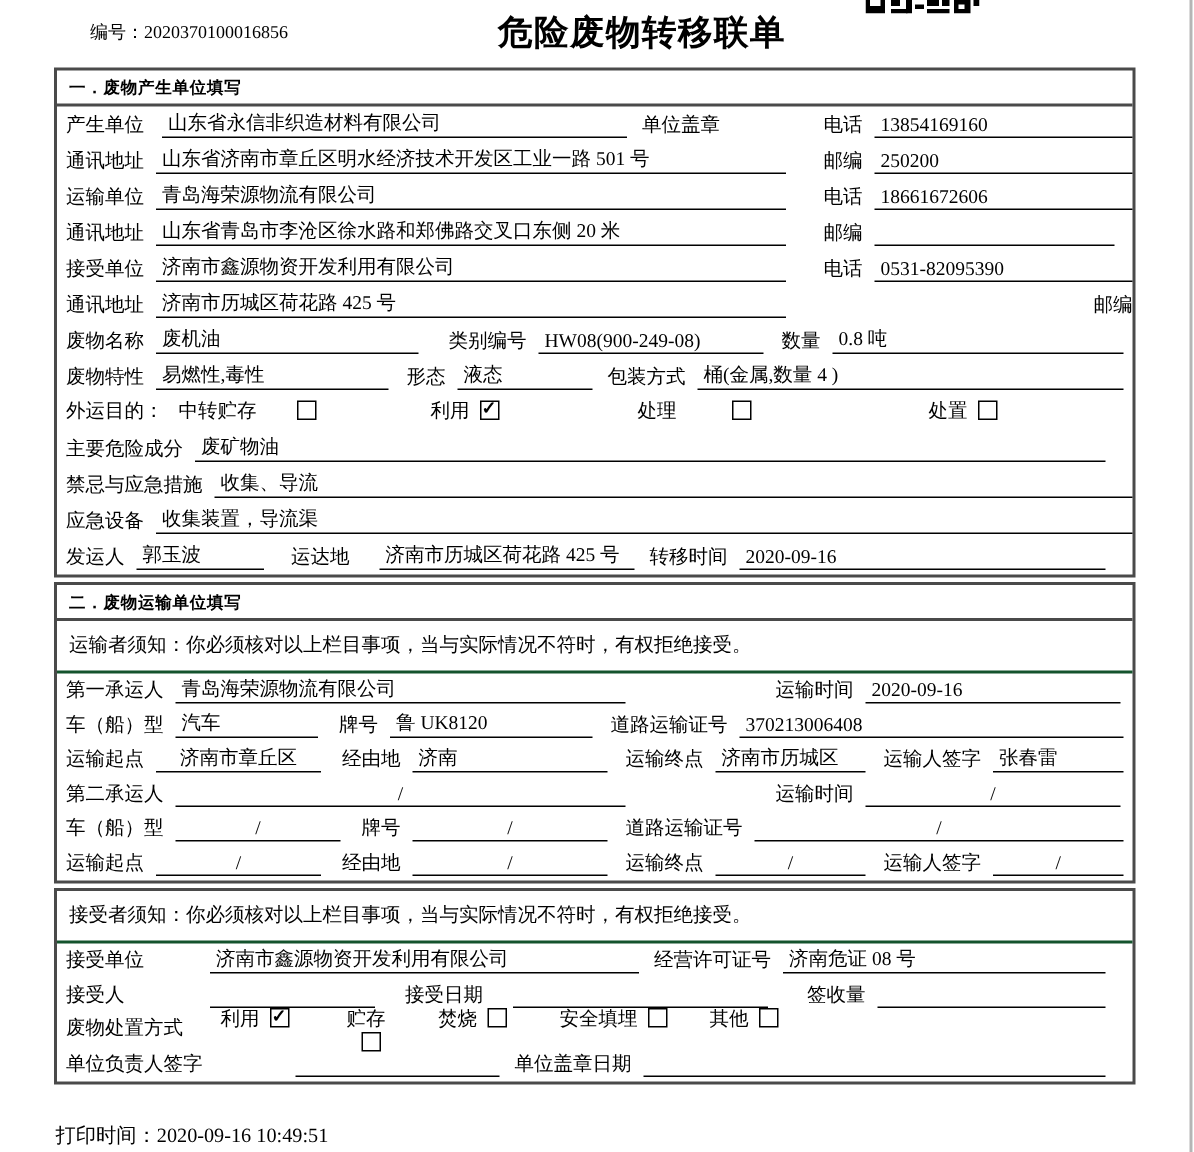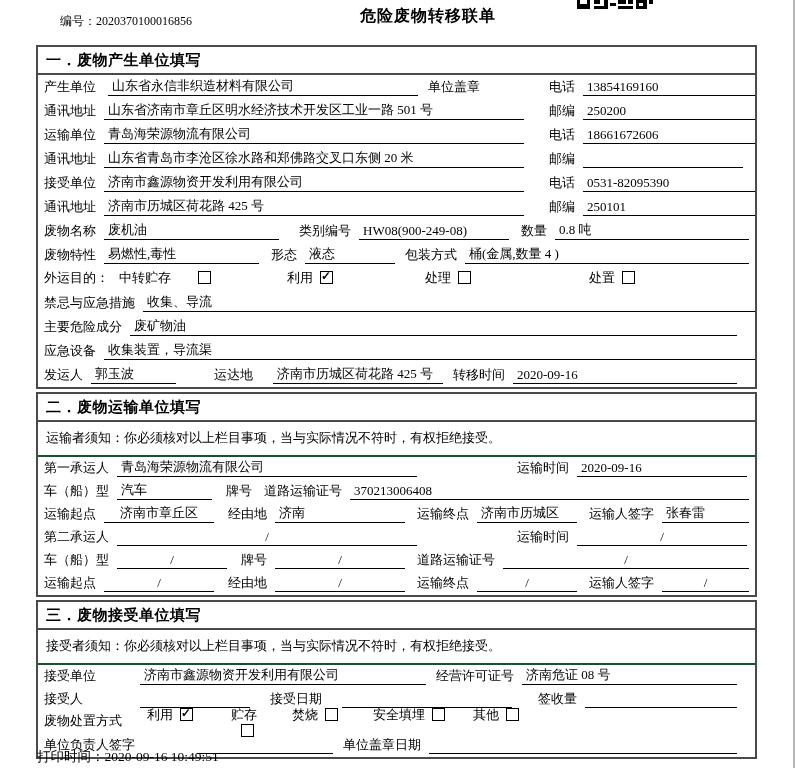--- a/index.html
+++ b/index.html
@@ -7,27 +7,27 @@
     width:796px;height:768px;background:#ffffff;position:relative;
     font-family:"Liberation Serif","DejaVu Serif",serif;
     font-size:13px;color:#000;overflow:hidden;
   }
   .page-edge{position:absolute;right:1px;top:0;width:2px;height:768px;background:#b5b5b5;}
   .qr{position:absolute;left:577px;top:0;}
   .doc-header{position:relative;height:42px;}
   .serial{position:absolute;left:37px;top:13px;font-size:12px;white-space:nowrap;margin-left:23px;}
   .doc-title{
     position:absolute;left:0;right:0;top:6px;text-align:center;
-    font-weight:bold;font-size:16px;letter-spacing:1px;padding-left:60px;
+    font-weight:bold;font-size:23px;letter-spacing:1px;padding-left:60px;
   }
   .sheet{position:absolute;left:36px;top:45px;width:721px;}
   .box{border:2px solid #4a4a4a;background:#fff;box-sizing:border-box;}
   .box + .box{margin-top:3px;}
   .box-title{
-    font-weight:bold;font-size:15px;padding:4px 10px 3px 8px;
+    font-weight:bold;font-size:11px;padding:4px 10px 3px 8px;
     border-bottom:2px solid #4a4a4a;letter-spacing:.5px;
   }
   .notice{padding:7px 10px 8px 8px;border-bottom:2px solid #14532d;}
   .row{
     display:flex;align-items:flex-end;height:24px;box-sizing:border-box;
     padding:0 0 3px 6px;
   }
   .row-s{height:23px;}
   .lbl{white-space:nowrap;flex:none;}
   .fill{
@@ -38,34 +38,34 @@
   .fill.toedge{margin-right:0;}
   .fill.slash{text-align:center;}
   .ml-auto{margin-left:auto;}
   .w420{width:420px;} .w310{width:310px;margin-left:12px;} .w300{width:300px;} .w286{width:286px;margin-left:44px;}
   .w175{width:175px;} .w172{width:172px;flex:none;} .w160{width:160px;flex:none;margin-right:12px;}
   .w150{width:150px;} .w155{width:155px;} .w136{width:136px;margin-left:62px;}
   .w135{width:135px;} .w130{width:130px;} .w110w{width:110px;margin-left:57px;}
   .w110{width:110px;text-align:center;} .w100{width:100px;} .w95{width:95px;} .w90{width:90px;} .w85{width:85px;}
   .w170{width:170px;margin-left:20px;}
   .ml10{margin-left:10px;} .ml12{margin-left:12px;} .ml14{margin-left:14px;}
-  .ml20{margin-left:20px;} .ml26{margin-left:26px;} .ml30{margin-left:38px;} .ml100{}
+  .ml20{margin-left:20px;} .ml26{margin-left:26px;} .ml30{margin-left:18px;} .ml100{}
   .mr18{margin-right:18px !important;}
   .ckrow{align-items:center;}
   .ckitem{display:inline-flex;align-items:center;white-space:nowrap;}
   .ck{
     display:inline-block;width:11px;height:11px;border:1px solid #000;
     margin-left:7px;position:relative;background:#fff;flex:none;
   }
   .ck.checked::after{
     content:"\2713";position:absolute;left:0px;top:-3px;font-size:12px;font-weight:bold;
   }
   #purpose-group .ckitem:nth-child(1){margin-left:10px;margin-right:76px;gap:20px;}
   #purpose-group .ckitem:nth-child(2){margin-right:92px;}
-  #purpose-group .ckitem:nth-child(3){margin-right:118px;}
+  #purpose-group .ckitem:nth-child(3){margin-right:118px;gap:30px;}
   #disposal-group .ckitem:nth-child(1){margin-left:25px;margin-right:38px;}
   #disposal-group .ckitem:nth-child(2){margin-right:35px;flex-direction:column;}
   #disposal-group .ckitem:nth-child(3){margin-right:35px;}
   #disposal-group .ckitem:nth-child(4){margin-right:28px;}
   .doc-footer{position:absolute;left:37px;top:748px;font-size:13.5px;white-space:nowrap;}
 </style>
 </head>
 <body>
 
 <div class="page-edge"></div>
@@ -128,21 +128,20 @@
       <span class="lbl">接受单位</span>
       <span class="fill w420">济南市鑫源物资开发利用有限公司</span>
       <span class="lbl ml-auto">电话</span>
       <span class="fill w172 toedge">0531-82095390</span>
     </div>
 
     <div class="row">
       <span class="lbl">通讯地址</span>
       <span class="fill w420">济南市历城区荷花路 425 号</span>
       <span class="lbl ml-auto">邮编</span>
-      <span class="fill w172 toedge">250101</span>
     </div>
 
     <div class="row">
       <span class="lbl">废物名称</span>
       <span class="fill w175">废机油</span>
       <span class="lbl ml20">类别编号</span>
       <span class="fill w150">HW08(900-249-08)</span>
       <span class="lbl ml12">数量</span>
       <span class="fill flexfill">0.8 吨</span>
     </div>
@@ -167,27 +166,27 @@
           </span><span class="ckitem">
             <span>处理</span>
             <span class="ck"></span>
           </span><span class="ckitem">
             <span>处置</span>
             <span class="ck"></span>
           </span></span>
     </div>
 
     <div class="row">
+      <span class="lbl">主要危险成分</span>
+      <span class="fill flexfill mr18">废矿物油</span>
+    </div>
+
+    <div class="row">
       <span class="lbl">禁忌与应急措施</span>
       <span class="fill flexfill toedge">收集、导流</span>
-    </div>
-
-    <div class="row">
-      <span class="lbl">主要危险成分</span>
-      <span class="fill flexfill mr18">废矿物油</span>
     </div>
 
     <div class="row">
       <span class="lbl">应急设备</span>
       <span class="fill flexfill toedge">收集装置，导流渠</span>
     </div>
 
     <div class="row">
       <span class="lbl">发运人</span>
       <span class="fill w85">郭玉波</span>
@@ -206,20 +205,21 @@
       <span class="lbl">第一承运人</span>
       <span class="fill w300">青岛海荣源物流有限公司</span>
       <span class="lbl ml-auto">运输时间</span>
       <span class="fill w170" style="margin-left:8px;margin-right:8px;">2020-09-16</span>
     </div>
 
     <div class="row row-s">
       <span class="lbl">车（船）型</span>
       <span class="fill w95">汽车</span>
       <span class="lbl ml14">牌号</span>
+      <span class="fill w135">鲁 UK8120</span>
       <span class="lbl ml12">道路运输证号</span>
       <span class="fill flexfill">370213006408</span>
     </div>
 
     <div class="row row-s">
       <span class="lbl">运输起点</span>
       <span class="fill w110">济南市章丘区</span>
       <span class="lbl ml14">经由地</span>
       <span class="fill w130">济南</span>
       <span class="lbl ml12">运输终点</span>
@@ -250,21 +250,20 @@
       <span class="lbl ml14">经由地</span>
       <span class="fill w130 slash">/</span>
       <span class="lbl ml12">运输终点</span>
       <span class="fill w100 slash">/</span>
       <span class="lbl ml12">运输人签字</span>
       <span class="fill flexfill slash">/</span>
     </div>
   </div>
 
   <div class="box">
-    <div class="box-title">三．废物接受单位填写</div>
     <div class="notice">接受者须知：你必须核对以上栏目事项，当与实际情况不符时，有权拒绝接受。</div>
 
     <div class="row row-s">
       <span class="lbl">接受单位</span>
       <span class="fill w286">济南市鑫源物资开发利用有限公司</span>
       <span class="lbl ml10">经营许可证号</span>
       <span class="fill flexfill mr18">济南危证 08 号</span>
     </div>
 
     <div class="row row-s">

